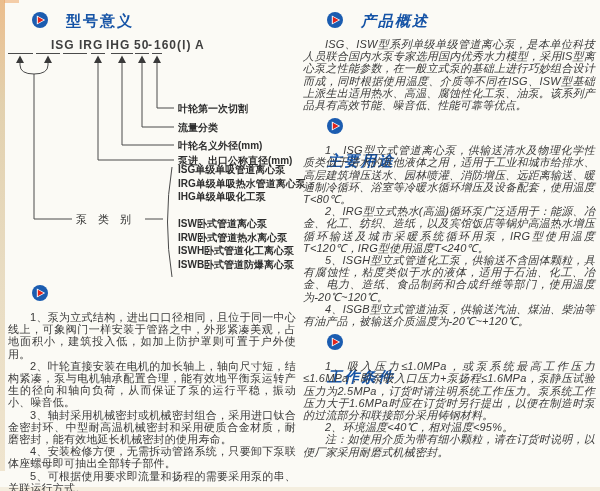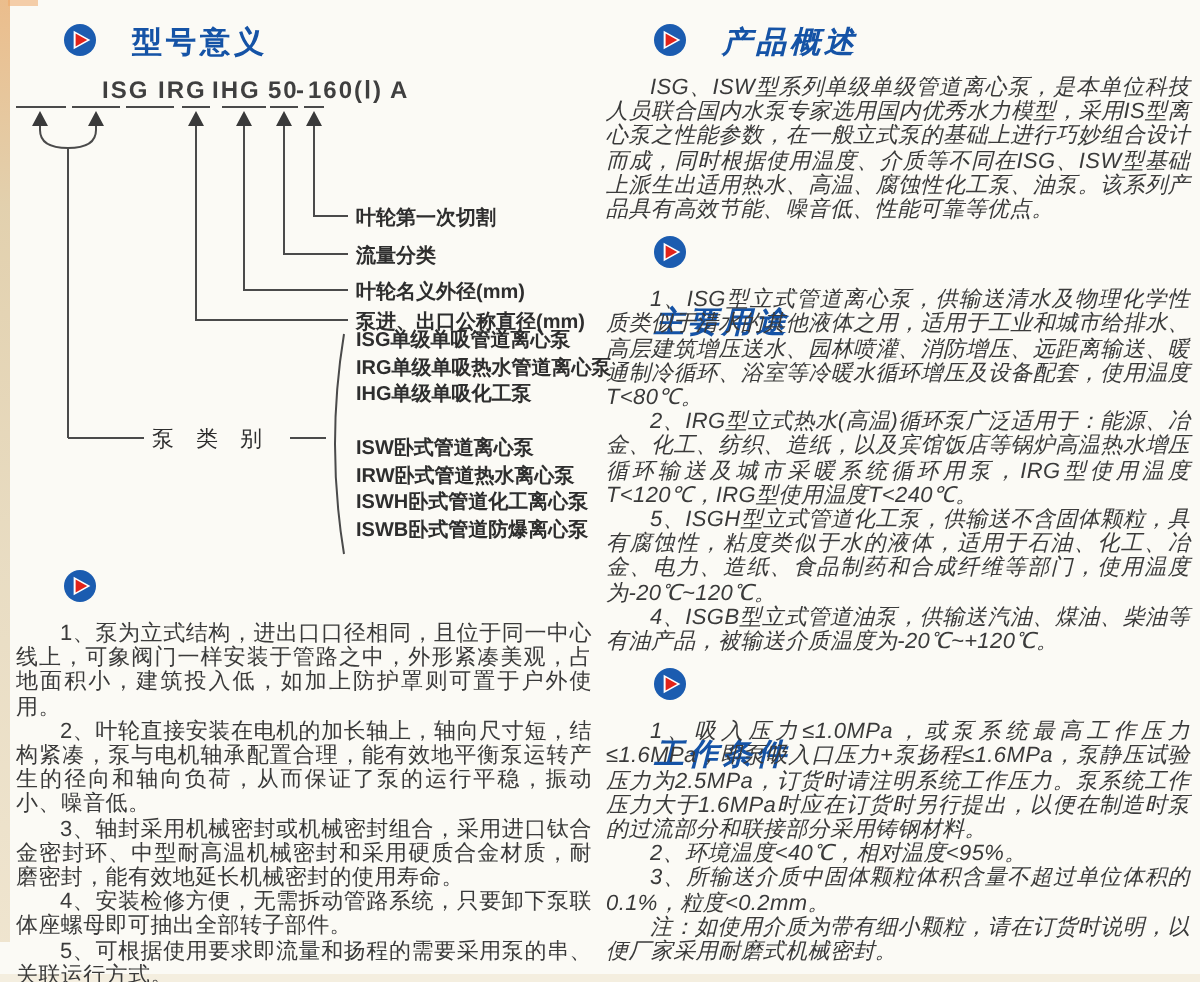--- a/index.html
+++ b/index.html
@@ -201,16 +201,15 @@
         <svg width="16" height="16" viewBox="0 0 16 16">
           <circle cx="8" cy="8" r="8" fill="#1b5cb0"></circle>
           <path d="M4.8,3.4 L13.2,8 L4.8,12.6 Z" fill="#ffffff"></path>
           <path d="M5.8,4.8 L11.6,8 L5.8,11.2 Z" fill="#e2231a"></path>
         </svg>
       </span>
       <span class="sec-title">工作条件</span>
     </div>
     <p class="para">1、吸入压力≤1.0MPa，或泵系统最高工作压力≤1.6MPa，即泵吸入口压力+泵扬程≤1.6MPa，泵静压试验压力为2.5MPa，订货时请注明系统工作压力。泵系统工作压力大于1.6MPa时应在订货时另行提出，以便在制造时泵的过流部分和联接部分采用铸钢材料。</p>
     <p class="para">2、环境温度&lt;40℃，相对温度&lt;95%。</p>
-    <p class="para">3、所输送介质中固体颗粒体积含量不超过单位体积的0.1%，粒度&lt;0.2mm。</p>
     <p class="para">注：如使用介质为带有细小颗粒，请在订货时说明，以便厂家采用耐磨式机械密封。</p>
   </div>
 </div>
 
 </body></html>

